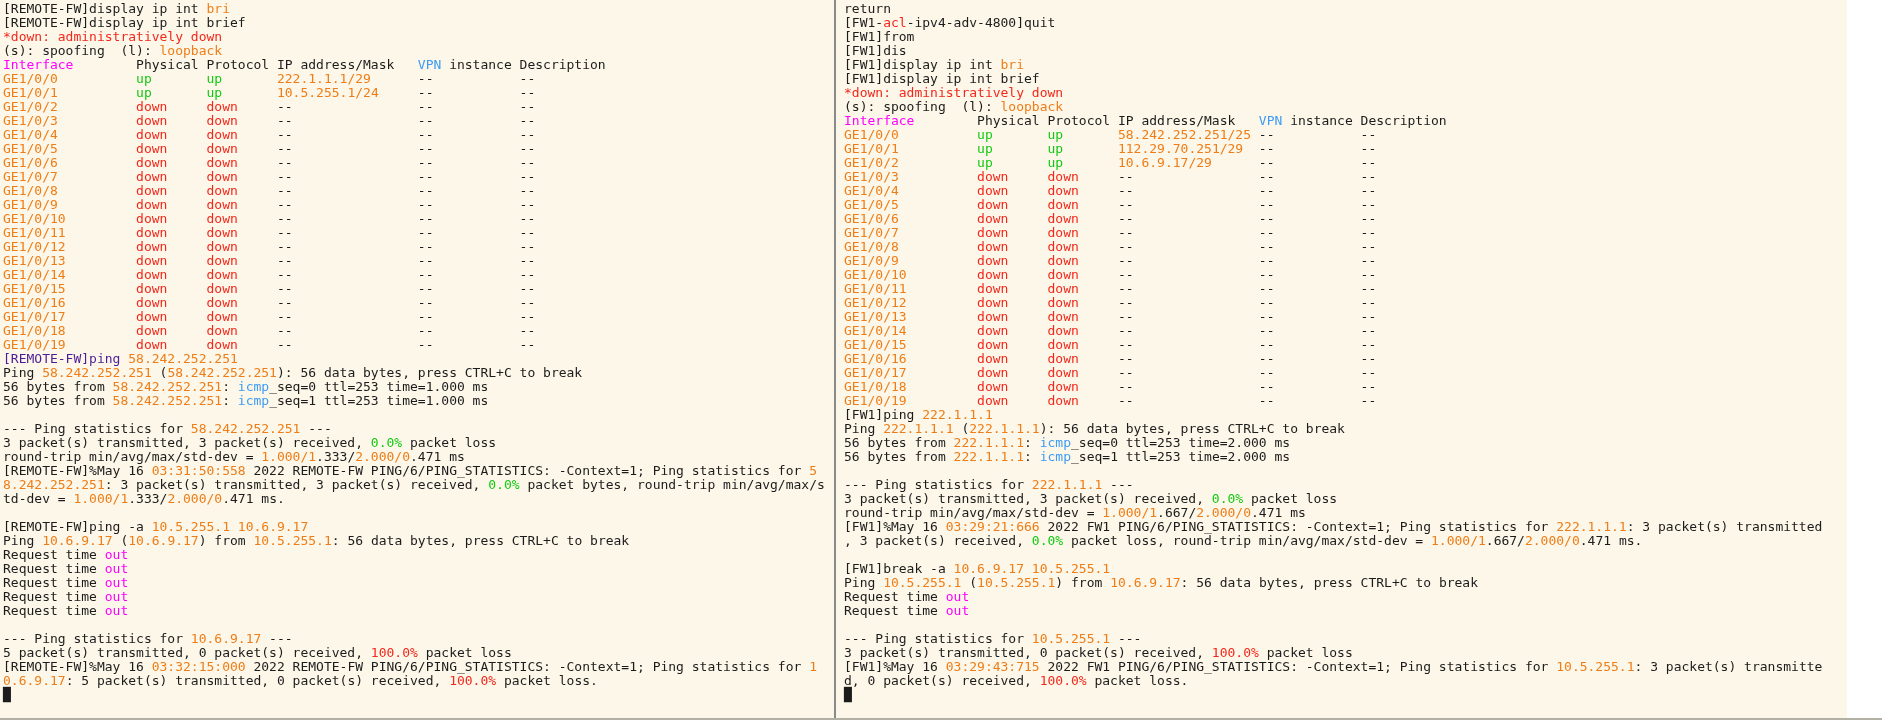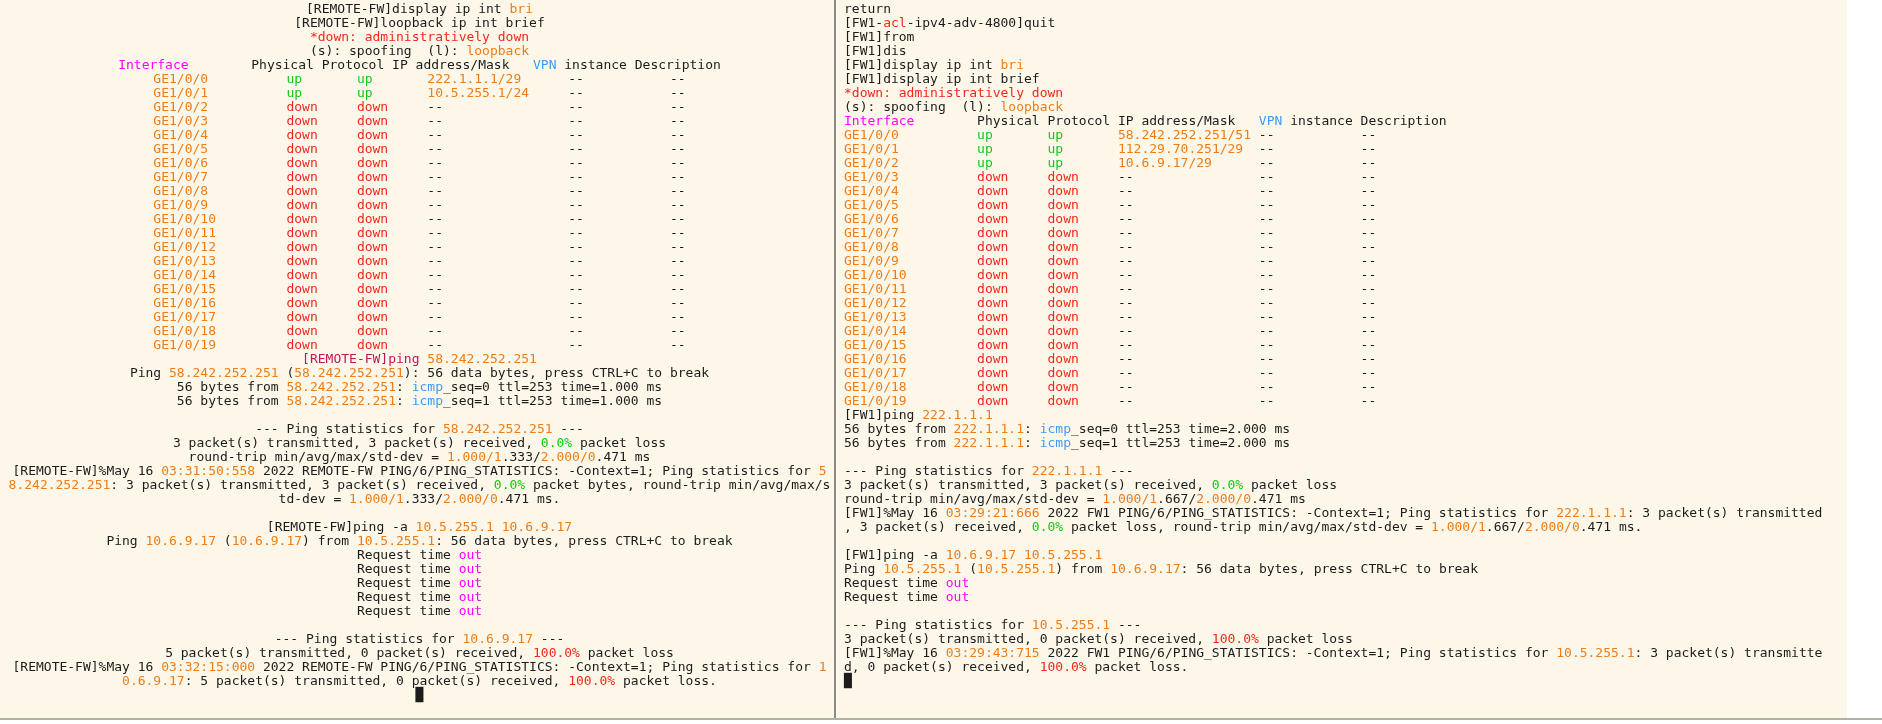--- a/index.html
+++ b/index.html
@@ -5,41 +5,41 @@
   html,body{margin:0;padding:0;}
   body{
     width:1882px;height:724px;overflow:hidden;position:relative;
     background:#ffffff;
     font-family:"DejaVu Sans Mono","Liberation Mono",monospace;
   }
   .pane{
     position:absolute;top:0;height:716px;overflow:hidden;
     padding:2px 0 0 3px;
   }
-  #left-pane{left:0;width:833px;text-align:center;}
+  #left-pane{left:0;width:833px;}
   #right-pane{left:834px;width:1003px;border-left:2px solid #8a8a8a;padding-left:8px;}
   .ln{height:14px;line-height:14px;font-size:13px;white-space:pre;}
   .scrollbar{
     position:absolute;left:836px;top:0;width:26px;height:718px;
     border-left:1px solid #e8e3d5;border-right:1px solid #d8d4c8;
   }
   .sb-btn{
     position:absolute;left:2px;width:21px;height:20px;
     display:flex;align-items:center;justify-content:center;cursor:pointer;
   }
   .sb-up{top:3px;}
   .sb-down{top:580px;}
   .bottom-edge{position:absolute;top:718px;left:0;width:1882px;height:2px;background:#b3b0a6;}
 </style>
 </head>
 <body>
 
 <div id="left-pane" class="pane" style="background: rgb(253, 247, 233);">
     <div class="ln"><span style="color: rgb(28, 28, 28);">[REMOTE-FW]display ip int </span><span style="color: rgb(238, 125, 23);">bri</span></div>
-    <div class="ln"><span style="color: rgb(28, 28, 28);">[REMOTE-FW]loopback ip int brief</span></div>
+    <div class="ln"><span style="color: rgb(28, 28, 28);">[REMOTE-FW]display ip int brief</span></div>
     <div class="ln"><span style="color: rgb(243, 40, 28);">*down: administratively down</span></div>
     <div class="ln"><span style="color: rgb(28, 28, 28);">(s): spoofing  (l): </span><span style="color: rgb(238, 125, 23);">loopback</span></div>
     <div class="ln"><span style="color: rgb(255, 0, 255);">Interface</span><span style="color: rgb(28, 28, 28);">        Physical Protocol IP address/Mask   </span><span style="color: rgb(61, 155, 245);">VPN</span><span style="color: rgb(28, 28, 28);"> instance Description</span></div>
     <div class="ln"><span style="color: rgb(238, 125, 23);">GE1/0/0          </span><span style="color: rgb(16, 202, 16);">up       </span><span style="color: rgb(16, 202, 16);">up       </span><span style="color: rgb(238, 125, 23);">222.1.1.1/29      </span><span style="color: rgb(28, 28, 28);">--           </span><span style="color: rgb(28, 28, 28);">--</span></div>
     <div class="ln"><span style="color: rgb(238, 125, 23);">GE1/0/1          </span><span style="color: rgb(16, 202, 16);">up       </span><span style="color: rgb(16, 202, 16);">up       </span><span style="color: rgb(238, 125, 23);">10.5.255.1/24     </span><span style="color: rgb(28, 28, 28);">--           </span><span style="color: rgb(28, 28, 28);">--</span></div>
     <div class="ln"><span style="color: rgb(238, 125, 23);">GE1/0/2          </span><span style="color: rgb(243, 40, 28);">down     </span><span style="color: rgb(243, 40, 28);">down     </span><span style="color: rgb(28, 28, 28);">--                </span><span style="color: rgb(28, 28, 28);">--           </span><span style="color: rgb(28, 28, 28);">--</span></div>
     <div class="ln"><span style="color: rgb(238, 125, 23);">GE1/0/3          </span><span style="color: rgb(243, 40, 28);">down     </span><span style="color: rgb(243, 40, 28);">down     </span><span style="color: rgb(28, 28, 28);">--                </span><span style="color: rgb(28, 28, 28);">--           </span><span style="color: rgb(28, 28, 28);">--</span></div>
     <div class="ln"><span style="color: rgb(238, 125, 23);">GE1/0/4          </span><span style="color: rgb(243, 40, 28);">down     </span><span style="color: rgb(243, 40, 28);">down     </span><span style="color: rgb(28, 28, 28);">--                </span><span style="color: rgb(28, 28, 28);">--           </span><span style="color: rgb(28, 28, 28);">--</span></div>
     <div class="ln"><span style="color: rgb(238, 125, 23);">GE1/0/5          </span><span style="color: rgb(243, 40, 28);">down     </span><span style="color: rgb(243, 40, 28);">down     </span><span style="color: rgb(28, 28, 28);">--                </span><span style="color: rgb(28, 28, 28);">--           </span><span style="color: rgb(28, 28, 28);">--</span></div>
     <div class="ln"><span style="color: rgb(238, 125, 23);">GE1/0/6          </span><span style="color: rgb(243, 40, 28);">down     </span><span style="color: rgb(243, 40, 28);">down     </span><span style="color: rgb(28, 28, 28);">--                </span><span style="color: rgb(28, 28, 28);">--           </span><span style="color: rgb(28, 28, 28);">--</span></div>
@@ -49,21 +49,21 @@
     <div class="ln"><span style="color: rgb(238, 125, 23);">GE1/0/10         </span><span style="color: rgb(243, 40, 28);">down     </span><span style="color: rgb(243, 40, 28);">down     </span><span style="color: rgb(28, 28, 28);">--                </span><span style="color: rgb(28, 28, 28);">--           </span><span style="color: rgb(28, 28, 28);">--</span></div>
     <div class="ln"><span style="color: rgb(238, 125, 23);">GE1/0/11         </span><span style="color: rgb(243, 40, 28);">down     </span><span style="color: rgb(243, 40, 28);">down     </span><span style="color: rgb(28, 28, 28);">--                </span><span style="color: rgb(28, 28, 28);">--           </span><span style="color: rgb(28, 28, 28);">--</span></div>
     <div class="ln"><span style="color: rgb(238, 125, 23);">GE1/0/12         </span><span style="color: rgb(243, 40, 28);">down     </span><span style="color: rgb(243, 40, 28);">down     </span><span style="color: rgb(28, 28, 28);">--                </span><span style="color: rgb(28, 28, 28);">--           </span><span style="color: rgb(28, 28, 28);">--</span></div>
     <div class="ln"><span style="color: rgb(238, 125, 23);">GE1/0/13         </span><span style="color: rgb(243, 40, 28);">down     </span><span style="color: rgb(243, 40, 28);">down     </span><span style="color: rgb(28, 28, 28);">--                </span><span style="color: rgb(28, 28, 28);">--           </span><span style="color: rgb(28, 28, 28);">--</span></div>
     <div class="ln"><span style="color: rgb(238, 125, 23);">GE1/0/14         </span><span style="color: rgb(243, 40, 28);">down     </span><span style="color: rgb(243, 40, 28);">down     </span><span style="color: rgb(28, 28, 28);">--                </span><span style="color: rgb(28, 28, 28);">--           </span><span style="color: rgb(28, 28, 28);">--</span></div>
     <div class="ln"><span style="color: rgb(238, 125, 23);">GE1/0/15         </span><span style="color: rgb(243, 40, 28);">down     </span><span style="color: rgb(243, 40, 28);">down     </span><span style="color: rgb(28, 28, 28);">--                </span><span style="color: rgb(28, 28, 28);">--           </span><span style="color: rgb(28, 28, 28);">--</span></div>
     <div class="ln"><span style="color: rgb(238, 125, 23);">GE1/0/16         </span><span style="color: rgb(243, 40, 28);">down     </span><span style="color: rgb(243, 40, 28);">down     </span><span style="color: rgb(28, 28, 28);">--                </span><span style="color: rgb(28, 28, 28);">--           </span><span style="color: rgb(28, 28, 28);">--</span></div>
     <div class="ln"><span style="color: rgb(238, 125, 23);">GE1/0/17         </span><span style="color: rgb(243, 40, 28);">down     </span><span style="color: rgb(243, 40, 28);">down     </span><span style="color: rgb(28, 28, 28);">--                </span><span style="color: rgb(28, 28, 28);">--           </span><span style="color: rgb(28, 28, 28);">--</span></div>
     <div class="ln"><span style="color: rgb(238, 125, 23);">GE1/0/18         </span><span style="color: rgb(243, 40, 28);">down     </span><span style="color: rgb(243, 40, 28);">down     </span><span style="color: rgb(28, 28, 28);">--                </span><span style="color: rgb(28, 28, 28);">--           </span><span style="color: rgb(28, 28, 28);">--</span></div>
     <div class="ln"><span style="color: rgb(238, 125, 23);">GE1/0/19         </span><span style="color: rgb(243, 40, 28);">down     </span><span style="color: rgb(243, 40, 28);">down     </span><span style="color: rgb(28, 28, 28);">--                </span><span style="color: rgb(28, 28, 28);">--           </span><span style="color: rgb(28, 28, 28);">--</span></div>
-    <div class="ln"><span style="color: #be185d;">[REMOTE-FW]ping </span><span style="color: rgb(238, 125, 23);">58.242.252.251</span></div>
+    <div class="ln"><span style="color: #4c1d95;">[REMOTE-FW]ping </span><span style="color: rgb(238, 125, 23);">58.242.252.251</span></div>
     <div class="ln"><span style="color: rgb(28, 28, 28);">Ping </span><span style="color: rgb(238, 125, 23);">58.242.252.251</span><span style="color: rgb(28, 28, 28);"> (</span><span style="color: rgb(238, 125, 23);">58.242.252.251</span><span style="color: rgb(28, 28, 28);">): 56 data bytes, press CTRL+C to break</span></div>
     <div class="ln"><span style="color: rgb(28, 28, 28);">56 bytes from </span><span style="color: rgb(238, 125, 23);">58.242.252.251</span><span style="color: rgb(28, 28, 28);">: </span><span style="color: rgb(61, 155, 245);">icmp</span><span style="color: rgb(28, 28, 28);">_seq=0 ttl=253 time=1.000 ms</span></div>
     <div class="ln"><span style="color: rgb(28, 28, 28);">56 bytes from </span><span style="color: rgb(238, 125, 23);">58.242.252.251</span><span style="color: rgb(28, 28, 28);">: </span><span style="color: rgb(61, 155, 245);">icmp</span><span style="color: rgb(28, 28, 28);">_seq=1 ttl=253 time=1.000 ms</span></div>
     <div class="ln"></div>
     <div class="ln"><span style="color: rgb(28, 28, 28);">--- Ping statistics for </span><span style="color: rgb(238, 125, 23);">58.242.252.251</span><span style="color: rgb(28, 28, 28);"> ---</span></div>
     <div class="ln"><span style="color: rgb(28, 28, 28);">3 packet(s) transmitted, 3 packet(s) received, </span><span style="color: rgb(16, 202, 16);">0.0%</span><span style="color: rgb(28, 28, 28);"> packet loss</span></div>
     <div class="ln"><span style="color: rgb(28, 28, 28);">round-trip min/avg/max/std-dev = </span><span style="color: rgb(238, 125, 23);">1.000/1</span><span style="color: rgb(28, 28, 28);">.333/</span><span style="color: rgb(238, 125, 23);">2.000/0</span><span style="color: rgb(28, 28, 28);">.471 ms</span></div>
     <div class="ln"><span style="color: rgb(28, 28, 28);">[REMOTE-FW]%May 16 </span><span style="color: rgb(238, 125, 23);">03:31:50:558</span><span style="color: rgb(28, 28, 28);"> 2022 REMOTE-FW PING/6/PING_STATISTICS: -Context=1; Ping statistics for </span><span style="color: rgb(238, 125, 23);">5</span></div>
     <div class="ln"><span style="color: rgb(238, 125, 23);">8.242.252.251</span><span style="color: rgb(28, 28, 28);">: 3 packet(s) transmitted, 3 packet(s) received, </span><span style="color: rgb(16, 202, 16);">0.0%</span><span style="color: rgb(28, 28, 28);"> packet bytes, round-trip min/avg/max/s</span></div>
     <div class="ln"><span style="color: rgb(28, 28, 28);">td-dev = </span><span style="color: rgb(238, 125, 23);">1.000/1</span><span style="color: rgb(28, 28, 28);">.333/</span><span style="color: rgb(238, 125, 23);">2.000/0</span><span style="color: rgb(28, 28, 28);">.471 ms.</span></div>
@@ -99,51 +99,52 @@
 <div id="right-pane" class="pane" style="background: rgb(253, 247, 233);">
     <div class="ln"><span style="color: rgb(28, 28, 28);">return</span></div>
     <div class="ln"><span style="color: rgb(28, 28, 28);">[FW1-</span><span style="color: rgb(243, 40, 28);">acl</span><span style="color: rgb(28, 28, 28);">-ipv4-adv-4800]quit</span></div>
     <div class="ln"><span style="color: rgb(28, 28, 28);">[FW1]from</span></div>
     <div class="ln"><span style="color: rgb(28, 28, 28);">[FW1]dis</span></div>
     <div class="ln"><span style="color: rgb(28, 28, 28);">[FW1]display ip int </span><span style="color: rgb(238, 125, 23);">bri</span></div>
     <div class="ln"><span style="color: rgb(28, 28, 28);">[FW1]display ip int brief</span></div>
     <div class="ln"><span style="color: rgb(243, 40, 28);">*down: administratively down</span></div>
     <div class="ln"><span style="color: rgb(28, 28, 28);">(s): spoofing  (l): </span><span style="color: rgb(238, 125, 23);">loopback</span></div>
     <div class="ln"><span style="color: rgb(255, 0, 255);">Interface</span><span style="color: rgb(28, 28, 28);">        Physical Protocol IP address/Mask   </span><span style="color: rgb(61, 155, 245);">VPN</span><span style="color: rgb(28, 28, 28);"> instance Description</span></div>
-    <div class="ln"><span style="color: rgb(238, 125, 23);">GE1/0/0          </span><span style="color: rgb(16, 202, 16);">up       </span><span style="color: rgb(16, 202, 16);">up       </span><span style="color: rgb(238, 125, 23);">58.242.252.251/51 </span><span style="color: rgb(28, 28, 28);">--           </span><span style="color: rgb(28, 28, 28);">--</span></div>
+    <div class="ln"><span style="color: rgb(238, 125, 23);">GE1/0/0          </span><span style="color: rgb(16, 202, 16);">up       </span><span style="color: rgb(16, 202, 16);">up       </span><span style="color: rgb(238, 125, 23);">58.242.252.251/25 </span><span style="color: rgb(28, 28, 28);">--           </span><span style="color: rgb(28, 28, 28);">--</span></div>
     <div class="ln"><span style="color: rgb(238, 125, 23);">GE1/0/1          </span><span style="color: rgb(16, 202, 16);">up       </span><span style="color: rgb(16, 202, 16);">up       </span><span style="color: rgb(238, 125, 23);">112.29.70.251/29  </span><span style="color: rgb(28, 28, 28);">--           </span><span style="color: rgb(28, 28, 28);">--</span></div>
     <div class="ln"><span style="color: rgb(238, 125, 23);">GE1/0/2          </span><span style="color: rgb(16, 202, 16);">up       </span><span style="color: rgb(16, 202, 16);">up       </span><span style="color: rgb(238, 125, 23);">10.6.9.17/29      </span><span style="color: rgb(28, 28, 28);">--           </span><span style="color: rgb(28, 28, 28);">--</span></div>
     <div class="ln"><span style="color: rgb(238, 125, 23);">GE1/0/3          </span><span style="color: rgb(243, 40, 28);">down     </span><span style="color: rgb(243, 40, 28);">down     </span><span style="color: rgb(28, 28, 28);">--                </span><span style="color: rgb(28, 28, 28);">--           </span><span style="color: rgb(28, 28, 28);">--</span></div>
     <div class="ln"><span style="color: rgb(238, 125, 23);">GE1/0/4          </span><span style="color: rgb(243, 40, 28);">down     </span><span style="color: rgb(243, 40, 28);">down     </span><span style="color: rgb(28, 28, 28);">--                </span><span style="color: rgb(28, 28, 28);">--           </span><span style="color: rgb(28, 28, 28);">--</span></div>
     <div class="ln"><span style="color: rgb(238, 125, 23);">GE1/0/5          </span><span style="color: rgb(243, 40, 28);">down     </span><span style="color: rgb(243, 40, 28);">down     </span><span style="color: rgb(28, 28, 28);">--                </span><span style="color: rgb(28, 28, 28);">--           </span><span style="color: rgb(28, 28, 28);">--</span></div>
     <div class="ln"><span style="color: rgb(238, 125, 23);">GE1/0/6          </span><span style="color: rgb(243, 40, 28);">down     </span><span style="color: rgb(243, 40, 28);">down     </span><span style="color: rgb(28, 28, 28);">--                </span><span style="color: rgb(28, 28, 28);">--           </span><span style="color: rgb(28, 28, 28);">--</span></div>
     <div class="ln"><span style="color: rgb(238, 125, 23);">GE1/0/7          </span><span style="color: rgb(243, 40, 28);">down     </span><span style="color: rgb(243, 40, 28);">down     </span><span style="color: rgb(28, 28, 28);">--                </span><span style="color: rgb(28, 28, 28);">--           </span><span style="color: rgb(28, 28, 28);">--</span></div>
     <div class="ln"><span style="color: rgb(238, 125, 23);">GE1/0/8          </span><span style="color: rgb(243, 40, 28);">down     </span><span style="color: rgb(243, 40, 28);">down     </span><span style="color: rgb(28, 28, 28);">--                </span><span style="color: rgb(28, 28, 28);">--           </span><span style="color: rgb(28, 28, 28);">--</span></div>
     <div class="ln"><span style="color: rgb(238, 125, 23);">GE1/0/9          </span><span style="color: rgb(243, 40, 28);">down     </span><span style="color: rgb(243, 40, 28);">down     </span><span style="color: rgb(28, 28, 28);">--                </span><span style="color: rgb(28, 28, 28);">--           </span><span style="color: rgb(28, 28, 28);">--</span></div>
     <div class="ln"><span style="color: rgb(238, 125, 23);">GE1/0/10         </span><span style="color: rgb(243, 40, 28);">down     </span><span style="color: rgb(243, 40, 28);">down     </span><span style="color: rgb(28, 28, 28);">--                </span><span style="color: rgb(28, 28, 28);">--           </span><span style="color: rgb(28, 28, 28);">--</span></div>
     <div class="ln"><span style="color: rgb(238, 125, 23);">GE1/0/11         </span><span style="color: rgb(243, 40, 28);">down     </span><span style="color: rgb(243, 40, 28);">down     </span><span style="color: rgb(28, 28, 28);">--                </span><span style="color: rgb(28, 28, 28);">--           </span><span style="color: rgb(28, 28, 28);">--</span></div>
     <div class="ln"><span style="color: rgb(238, 125, 23);">GE1/0/12         </span><span style="color: rgb(243, 40, 28);">down     </span><span style="color: rgb(243, 40, 28);">down     </span><span style="color: rgb(28, 28, 28);">--                </span><span style="color: rgb(28, 28, 28);">--           </span><span style="color: rgb(28, 28, 28);">--</span></div>
     <div class="ln"><span style="color: rgb(238, 125, 23);">GE1/0/13         </span><span style="color: rgb(243, 40, 28);">down     </span><span style="color: rgb(243, 40, 28);">down     </span><span style="color: rgb(28, 28, 28);">--                </span><span style="color: rgb(28, 28, 28);">--           </span><span style="color: rgb(28, 28, 28);">--</span></div>
     <div class="ln"><span style="color: rgb(238, 125, 23);">GE1/0/14         </span><span style="color: rgb(243, 40, 28);">down     </span><span style="color: rgb(243, 40, 28);">down     </span><span style="color: rgb(28, 28, 28);">--                </span><span style="color: rgb(28, 28, 28);">--           </span><span style="color: rgb(28, 28, 28);">--</span></div>
     <div class="ln"><span style="color: rgb(238, 125, 23);">GE1/0/15         </span><span style="color: rgb(243, 40, 28);">down     </span><span style="color: rgb(243, 40, 28);">down     </span><span style="color: rgb(28, 28, 28);">--                </span><span style="color: rgb(28, 28, 28);">--           </span><span style="color: rgb(28, 28, 28);">--</span></div>
     <div class="ln"><span style="color: rgb(238, 125, 23);">GE1/0/16         </span><span style="color: rgb(243, 40, 28);">down     </span><span style="color: rgb(243, 40, 28);">down     </span><span style="color: rgb(28, 28, 28);">--                </span><span style="color: rgb(28, 28, 28);">--           </span><span style="color: rgb(28, 28, 28);">--</span></div>
     <div class="ln"><span style="color: rgb(238, 125, 23);">GE1/0/17         </span><span style="color: rgb(243, 40, 28);">down     </span><span style="color: rgb(243, 40, 28);">down     </span><span style="color: rgb(28, 28, 28);">--                </span><span style="color: rgb(28, 28, 28);">--           </span><span style="color: rgb(28, 28, 28);">--</span></div>
     <div class="ln"><span style="color: rgb(238, 125, 23);">GE1/0/18         </span><span style="color: rgb(243, 40, 28);">down     </span><span style="color: rgb(243, 40, 28);">down     </span><span style="color: rgb(28, 28, 28);">--                </span><span style="color: rgb(28, 28, 28);">--           </span><span style="color: rgb(28, 28, 28);">--</span></div>
     <div class="ln"><span style="color: rgb(238, 125, 23);">GE1/0/19         </span><span style="color: rgb(243, 40, 28);">down     </span><span style="color: rgb(243, 40, 28);">down     </span><span style="color: rgb(28, 28, 28);">--                </span><span style="color: rgb(28, 28, 28);">--           </span><span style="color: rgb(28, 28, 28);">--</span></div>
     <div class="ln"><span style="color: rgb(28, 28, 28);">[FW1]ping </span><span style="color: rgb(238, 125, 23);">222.1.1.1</span></div>
+    <div class="ln"><span style="color: rgb(28, 28, 28);">Ping </span><span style="color: rgb(238, 125, 23);">222.1.1.1</span><span style="color: rgb(28, 28, 28);"> (</span><span style="color: rgb(238, 125, 23);">222.1.1.1</span><span style="color: rgb(28, 28, 28);">): 56 data bytes, press CTRL+C to break</span></div>
     <div class="ln"><span style="color: rgb(28, 28, 28);">56 bytes from </span><span style="color: rgb(238, 125, 23);">222.1.1.1</span><span style="color: rgb(28, 28, 28);">: </span><span style="color: rgb(61, 155, 245);">icmp</span><span style="color: rgb(28, 28, 28);">_seq=0 ttl=253 time=2.000 ms</span></div>
     <div class="ln"><span style="color: rgb(28, 28, 28);">56 bytes from </span><span style="color: rgb(238, 125, 23);">222.1.1.1</span><span style="color: rgb(28, 28, 28);">: </span><span style="color: rgb(61, 155, 245);">icmp</span><span style="color: rgb(28, 28, 28);">_seq=1 ttl=253 time=2.000 ms</span></div>
     <div class="ln"></div>
     <div class="ln"><span style="color: rgb(28, 28, 28);">--- Ping statistics for </span><span style="color: rgb(238, 125, 23);">222.1.1.1</span><span style="color: rgb(28, 28, 28);"> ---</span></div>
     <div class="ln"><span style="color: rgb(28, 28, 28);">3 packet(s) transmitted, 3 packet(s) received, </span><span style="color: rgb(16, 202, 16);">0.0%</span><span style="color: rgb(28, 28, 28);"> packet loss</span></div>
     <div class="ln"><span style="color: rgb(28, 28, 28);">round-trip min/avg/max/std-dev = </span><span style="color: rgb(238, 125, 23);">1.000/1</span><span style="color: rgb(28, 28, 28);">.667/</span><span style="color: rgb(238, 125, 23);">2.000/0</span><span style="color: rgb(28, 28, 28);">.471 ms</span></div>
     <div class="ln"><span style="color: rgb(28, 28, 28);">[FW1]%May 16 </span><span style="color: rgb(238, 125, 23);">03:29:21:666</span><span style="color: rgb(28, 28, 28);"> 2022 FW1 PING/6/PING_STATISTICS: -Context=1; Ping statistics for </span><span style="color: rgb(238, 125, 23);">222.1.1.1</span><span style="color: rgb(28, 28, 28);">: 3 packet(s) transmitted</span></div>
     <div class="ln"><span style="color: rgb(28, 28, 28);">, 3 packet(s) received, </span><span style="color: rgb(16, 202, 16);">0.0%</span><span style="color: rgb(28, 28, 28);"> packet loss, round-trip min/avg/max/std-dev = </span><span style="color: rgb(238, 125, 23);">1.000/1</span><span style="color: rgb(28, 28, 28);">.667/</span><span style="color: rgb(238, 125, 23);">2.000/0</span><span style="color: rgb(28, 28, 28);">.471 ms.</span></div>
     <div class="ln"></div>
-    <div class="ln"><span style="color: rgb(28, 28, 28);">[FW1]ping -a </span><span style="color: rgb(238, 125, 23);">10.6.9.17</span><span style="color: rgb(28, 28, 28);"> </span><span style="color: rgb(238, 125, 23);">10.5.255.1</span></div>
+    <div class="ln"><span style="color: rgb(28, 28, 28);">[FW1]break -a </span><span style="color: rgb(238, 125, 23);">10.6.9.17</span><span style="color: rgb(28, 28, 28);"> </span><span style="color: rgb(238, 125, 23);">10.5.255.1</span></div>
     <div class="ln"><span style="color: rgb(28, 28, 28);">Ping </span><span style="color: rgb(238, 125, 23);">10.5.255.1</span><span style="color: rgb(28, 28, 28);"> (</span><span style="color: rgb(238, 125, 23);">10.5.255.1</span><span style="color: rgb(28, 28, 28);">) from </span><span style="color: rgb(238, 125, 23);">10.6.9.17</span><span style="color: rgb(28, 28, 28);">: 56 data bytes, press CTRL+C to break</span></div>
     <div class="ln"><span style="color: rgb(28, 28, 28);">Request time </span><span style="color: rgb(255, 0, 255);">out</span></div>
     <div class="ln"><span style="color: rgb(28, 28, 28);">Request time </span><span style="color: rgb(255, 0, 255);">out</span></div>
     <div class="ln"></div>
     <div class="ln"><span style="color: rgb(28, 28, 28);">--- Ping statistics for </span><span style="color: rgb(238, 125, 23);">10.5.255.1</span><span style="color: rgb(28, 28, 28);"> ---</span></div>
     <div class="ln"><span style="color: rgb(28, 28, 28);">3 packet(s) transmitted, 0 packet(s) received, </span><span style="color: rgb(243, 40, 28);">100.0%</span><span style="color: rgb(28, 28, 28);"> packet loss</span></div>
     <div class="ln"><span style="color: rgb(28, 28, 28);">[FW1]%May 16 </span><span style="color: rgb(238, 125, 23);">03:29:43:715</span><span style="color: rgb(28, 28, 28);"> 2022 FW1 PING/6/PING_STATISTICS: -Context=1; Ping statistics for </span><span style="color: rgb(238, 125, 23);">10.5.255.1</span><span style="color: rgb(28, 28, 28);">: 3 packet(s) transmitte</span></div>
     <div class="ln"><span style="color: rgb(28, 28, 28);">d, 0 packet(s) received, </span><span style="color: rgb(243, 40, 28);">100.0%</span><span style="color: rgb(28, 28, 28);"> packet loss.</span></div>
     <div class="ln"><span style="color: rgb(28, 28, 28);">█</span></div>
   </div>

